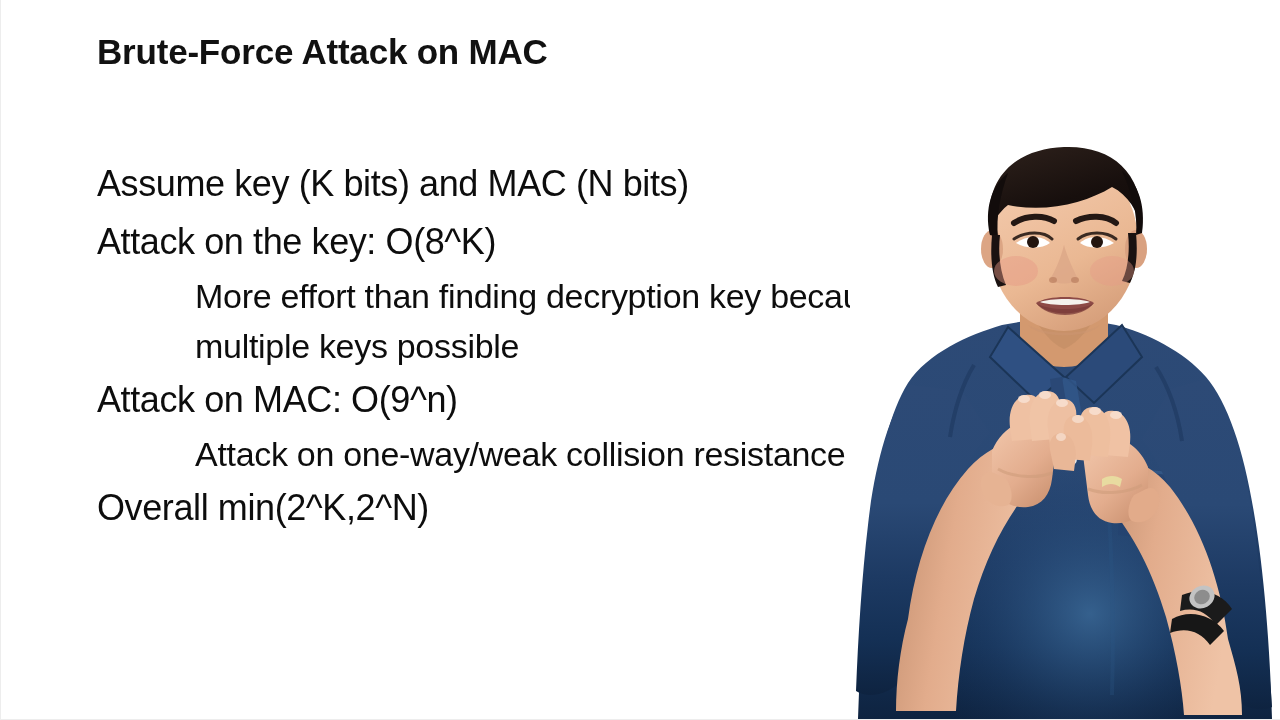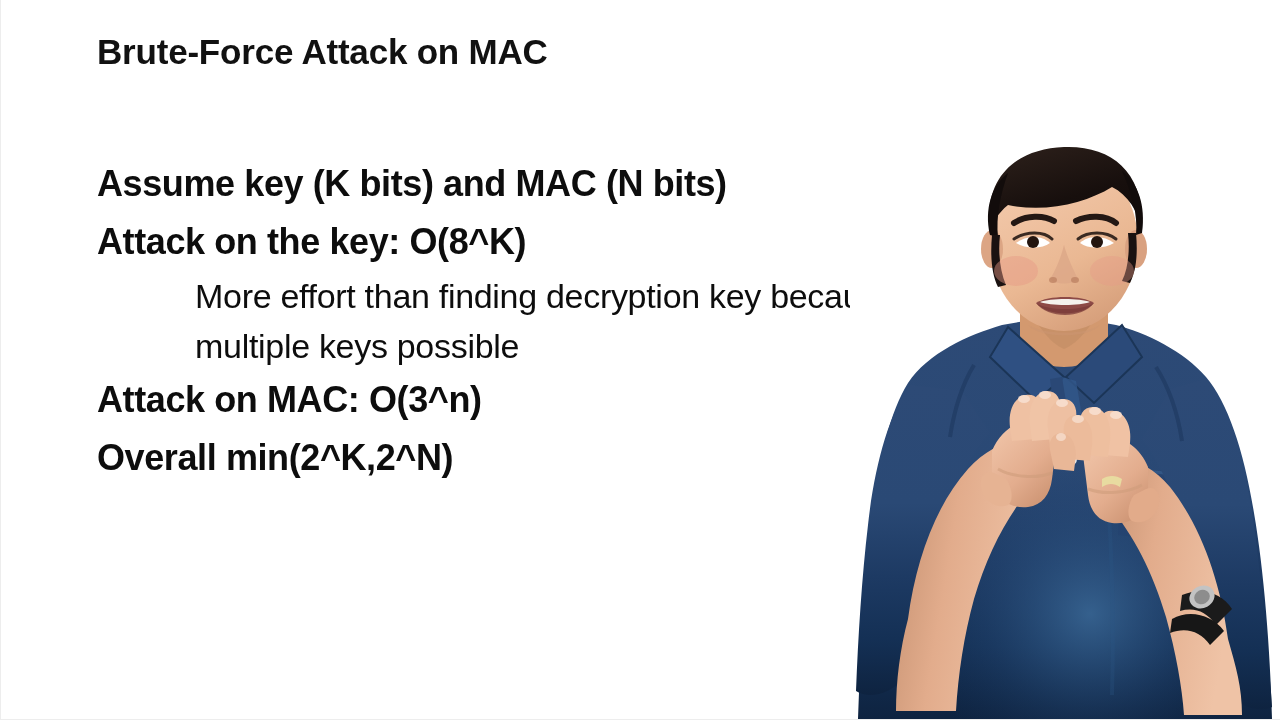--- a/index.html
+++ b/index.html
@@ -42,21 +42,20 @@
   .bullet {
     color: #0d0d0d;
     font-family: "Liberation Sans", sans-serif;
     white-space: pre-wrap;
   }
   .bullet.lvl1 {
     margin-left: 0px;
     font-size: 36px;
     line-height: 58px;
     letter-spacing: -0.4px;
-    font-weight: bold;
   }
   .bullet.lvl2 {
     margin-left: 98px;
     font-size: 34px;
     line-height: 50px;
     letter-spacing: -0.3px;
   }
 
   
   .presenter {
@@ -78,21 +77,22 @@
 <body>
 
 <div class="slide">
 
   <div class="slide-title">Brute-Force Attack on MAC</div>
 
   <div class="body-block">
     <div class="bullet lvl1">Assume key (K bits) and MAC (N bits)</div>
     <div class="bullet lvl1">Attack on the key: O(8^K)</div>
     <div class="bullet lvl2">More effort than finding decryption key because multiple keys possible</div>
-    <div class="bullet lvl1">Attack on MAC: O(3^n)</div>
+    <div class="bullet lvl1">Attack on MAC: O(9^n)</div>
+    <div class="bullet lvl2">Attack on one-way/weak collision resistance</div>
     <div class="bullet lvl1">Overall min(2^K,2^N)</div>
   </div>
 
   <div class="presenter">
     <svg viewBox="0 0 430 580" xmlns="http://www.w3.org/2000/svg">
       <defs>
         <linearGradient id="shirtGrad" x1="0.5" y1="0" x2="0.5" y2="1">
           <stop offset="0%" stop-color="#2d4a76"></stop>
           <stop offset="38%" stop-color="#2a4975"></stop>
           <stop offset="62%" stop-color="#1d3a63"></stop>

